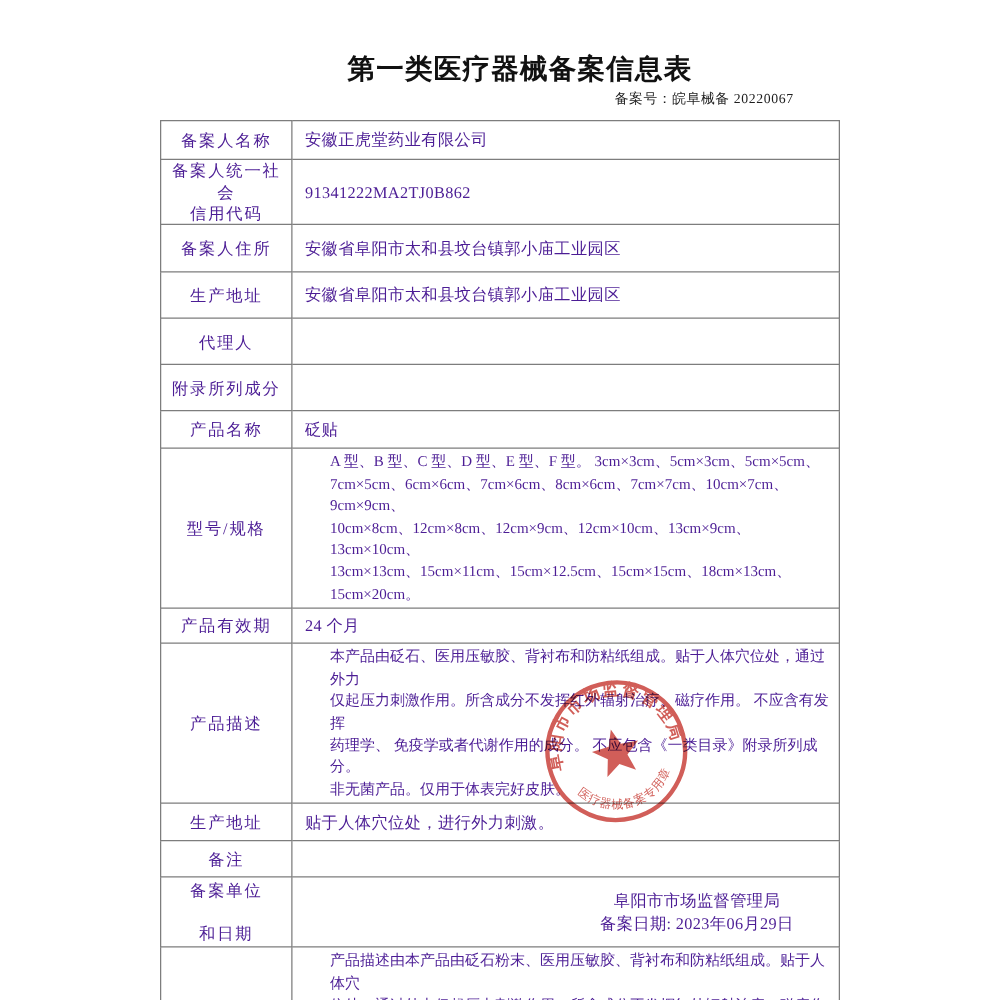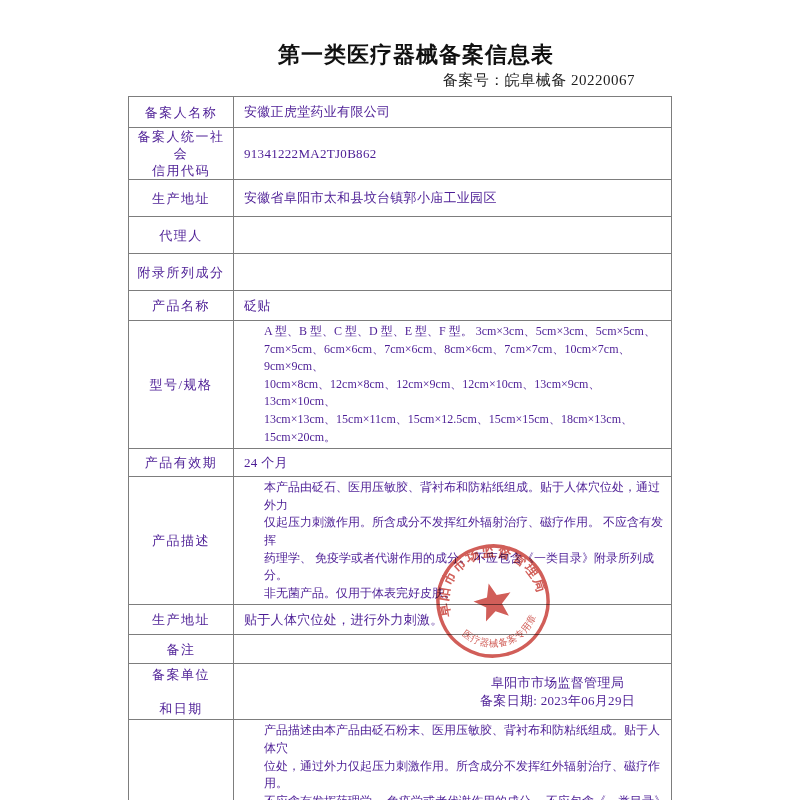--- a/index.html
+++ b/index.html
@@ -5,21 +5,21 @@
   html,body{margin:0;padding:0;background:#ffffff;}
   .page{
     position:relative;width:800px;height:800px;background:#ffffff;overflow:hidden;
     font-family:"Liberation Serif","DejaVu Serif",serif;color:#2a2a2a;
   }
   .doc-title{
     position:absolute;top:24px;left:0;width:100%;text-align:center;
     font-size:22px;font-weight:bold;color:#111;letter-spacing:1px;margin:16px;
   }
   .record-no{
-    position:absolute;top:71px;right:165px;font-size:15px;color:#1d1d1d;letter-spacing:0.5px;
+    position:absolute;top:71px;right:165px;font-size:11px;color:#1d1d1d;letter-spacing:0.5px;
   }
   table.filing{
     position:absolute;left:128px;top:96px;width:544px;
     border-collapse:collapse;table-layout:fixed;
   }
   table.filing td{
     border:1px solid #7d7d7d;vertical-align:middle;
     font-size:13px;color:#4c1d95;overflow:hidden;
   }
   td.lbl{
@@ -57,20 +57,26 @@
         <td class="lbl">备案人名称</td>
         <td class="val">
             <div class="vtext">安徽正虎堂药业有限公司</div>
           </td>
       </tr>
       <tr class="r1">
         <td class="lbl">备案人统一社会
 信用代码</td>
         <td class="val">
             <div class="vtext">91341222MA2TJ0B862</div>
+          </td>
+      </tr>
+      <tr class="r2">
+        <td class="lbl">备案人住所</td>
+        <td class="val">
+            <div class="vtext">安徽省阜阳市太和县坟台镇郭小庙工业园区</div>
           </td>
       </tr>
       <tr class="r3">
         <td class="lbl">生产地址</td>
         <td class="val">
             <div class="vtext">安徽省阜阳市太和县坟台镇郭小庙工业园区</div>
           </td>
       </tr>
       <tr class="r4">
         <td class="lbl">代理人</td>

